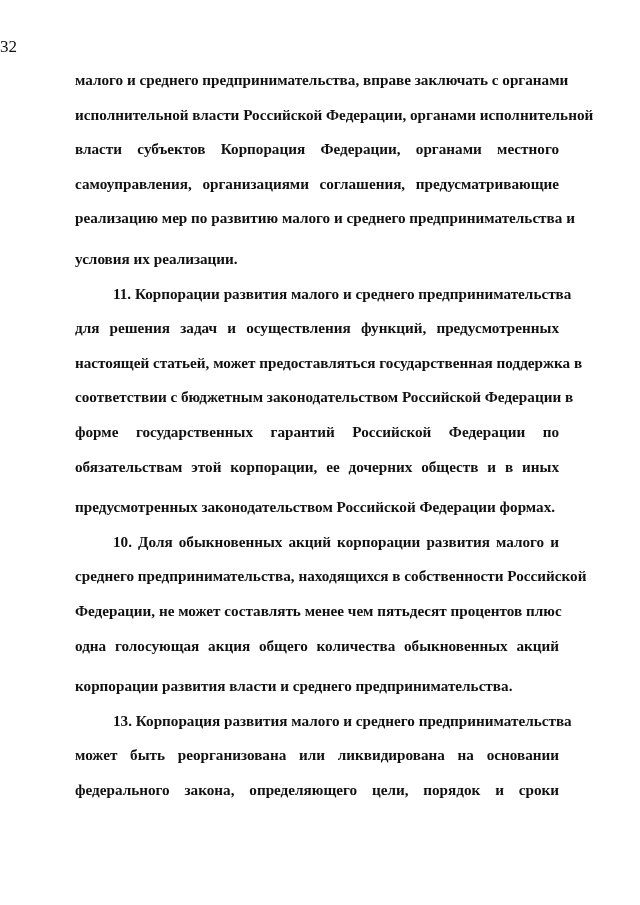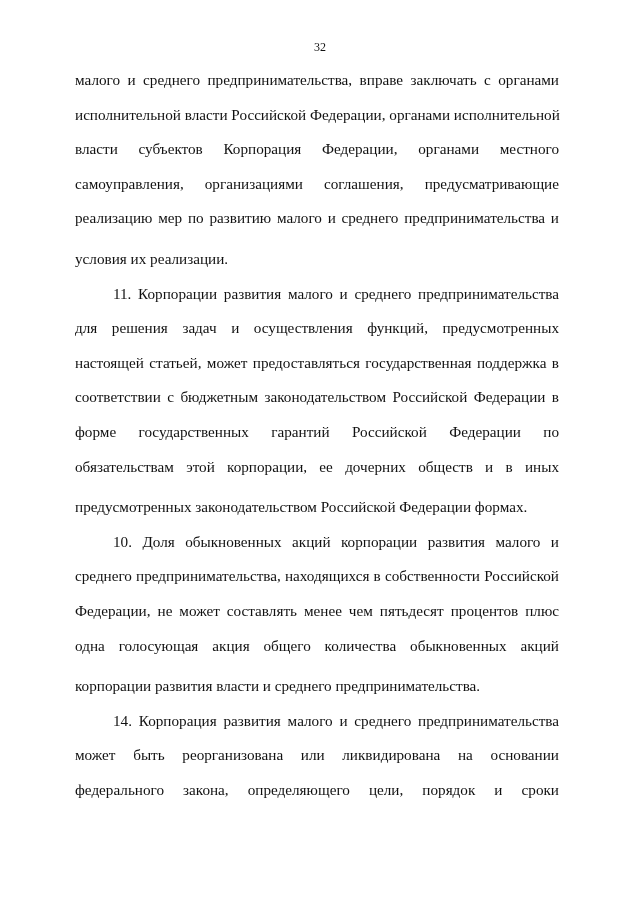--- a/index.html
+++ b/index.html
@@ -13,38 +13,39 @@
       position: relative;
       overflow: hidden;
       font-family: "Liberation Serif", "DejaVu Serif", serif;
       color: #111111;
     }
     .page-number {
       position: absolute;
       top: 38px;
       left: 0;
       width: 640px;
-      text-align: center;
-      font-size: 12px;
+      text-align: left;
+      font-size: 17px;
       line-height: 18px;
     }
     .body-text {
       position: absolute;
       left: 75px;
       top: 71px;
       width: 484px;
     }
     .line {
       display: block;
       height: 34.6px;
       font-size: 15.2px;
       line-height: 18px;
       white-space: nowrap;
       text-align: justify;
       text-align-last: justify;
+      font-weight: bold;
     }
     .line.last {
       text-align-last: left;
       margin-top: 6px;
     }
     .line.indent {
       padding-left: 38px;
     }
   </style>
 </head>
@@ -75,18 +76,18 @@
 
   <div class="paragraph">
     <span class="line indent">10. Доля обыкновенных акций корпорации развития малого и</span>
     <span class="line">среднего предпринимательства, находящихся в собственности Российской</span>
     <span class="line">Федерации, не может составлять менее чем пятьдесят процентов плюс</span>
     <span class="line">одна голосующая акция общего количества обыкновенных акций</span>
     <span class="line last">корпорации развития власти и среднего предпринимательства.</span>
   </div>
 
   <div class="paragraph">
-    <span class="line indent">14. Корпорация развития малого и среднего предпринимательства</span>
+    <span class="line indent">13. Корпорация развития малого и среднего предпринимательства</span>
     <span class="line">может быть реорганизована или ликвидирована на основании</span>
     <span class="line">федерального закона, определяющего цели, порядок и сроки</span>
   </div>
 
 </div>
 
 </body></html>

